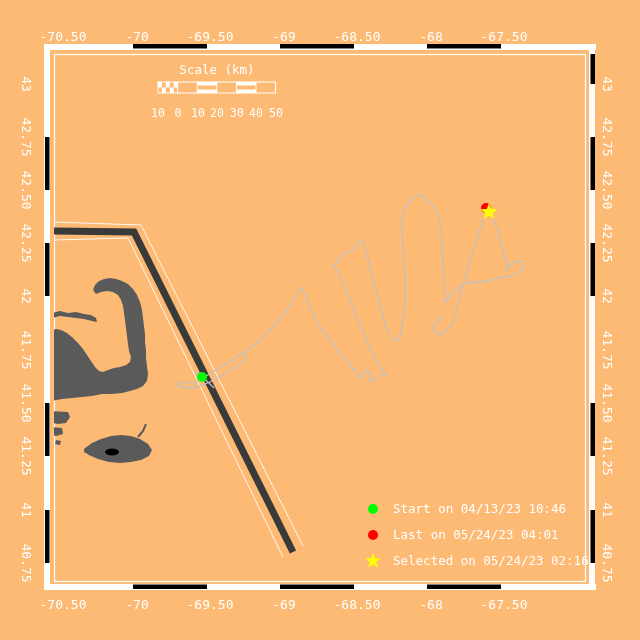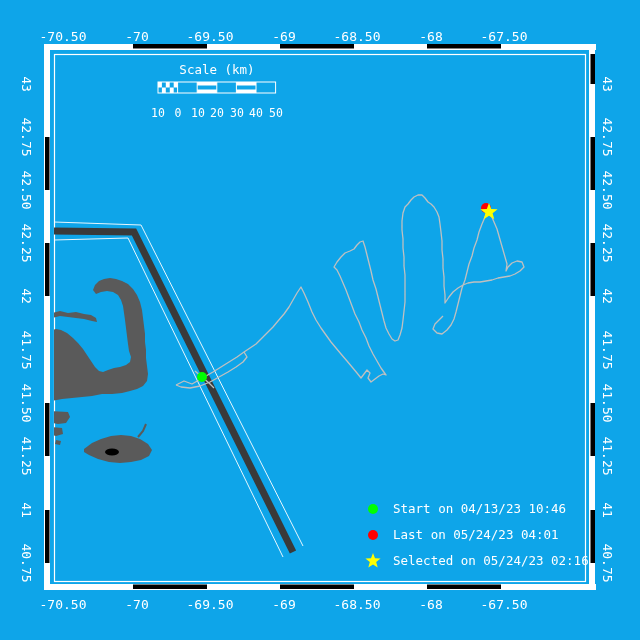--- a/index.html
+++ b/index.html
@@ -1,16 +1,16 @@
 <!DOCTYPE html>
 <html><head>
 <meta charset="utf-8">
 <style>
   html,body{margin:0;padding:0;background:#000;}
-  .stage{position:relative;width:640px;height:640px;background:#0ea5e9;overflow:hidden;
+  .stage{position:relative;width:640px;height:640px;background:#fdba74;overflow:hidden;
          font-family:"DejaVu Sans Mono", monospace;}
   svg{position:absolute;left:0;top:0;}
   text{fill:#ffffff;}
   .axis-label{font-family:"DejaVu Sans Mono", monospace;font-size:13px;}
   .legend-label{font-family:"DejaVu Sans Mono", monospace;font-size:12.5px;}
   .scale-title{font-family:"DejaVu Sans Mono", monospace;font-size:12.5px;}
   .scale-label{font-family:"DejaVu Sans Mono", monospace;font-size:11.5px;}
 </style>
 </head>
 <body>

